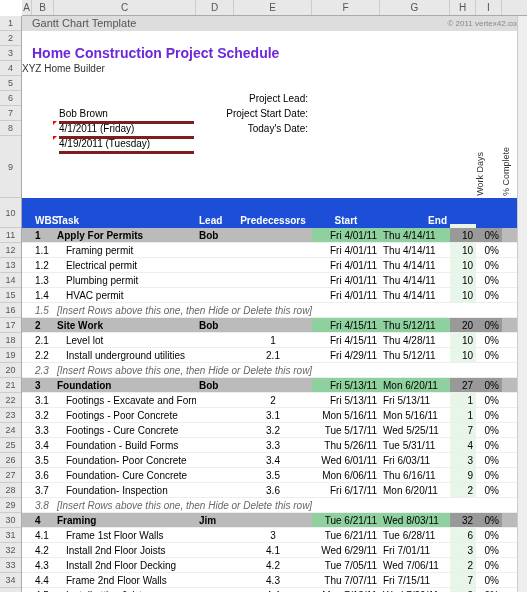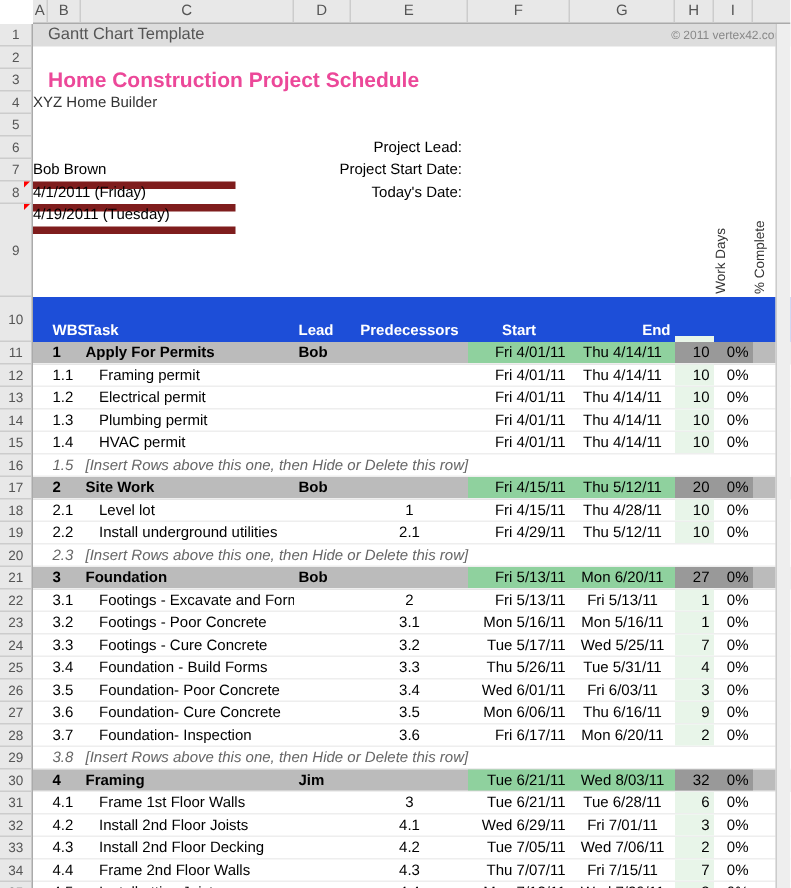--- a/index.html
+++ b/index.html
@@ -22,26 +22,26 @@
   .row-headers .tall { height: 62px; line-height: 62px; }
   .row-headers .row10 { height: 30px; line-height: 30px; }
   
   .sheet { position: absolute; top: 16px; left: 22px; right: 0; bottom: 0; }
   
   .title-bar { height: 15px; background: #ddd; color: #555; padding-left: 10px; font-size: 11px; line-height: 15px; position: relative; }
   .copyright { position: absolute; right: 4px; font-size: 8px; color: #888; }
   
   .blank-row { height: 15px; }
   
-  .main-title { height: 15px; color: #ec4899; font-weight: bold; font-size: 14px; padding-left: 10px; line-height: 15px; }
+  .main-title { height: 15px; color: #6d28d9; font-weight: bold; font-size: 14px; padding-left: 10px; line-height: 15px; }
   .subtitle { height: 15px; font-size: 10px; color: #333; line-height: 15px; }
   
   .meta-row { height: 15px; display: flex; font-size: 10px; flex-direction: column; }
   .meta-label { width: 290px; text-align: right; padding-right: 4px; line-height: 15px; }
-  .meta-value { width: 135px; border-bottom: 5px solid #7f1d1d; line-height: 15px; position: relative; }
+  .meta-value { width: 135px; border-bottom: 3px solid #7f1d1d; line-height: 15px; position: relative; margin-left: 37px; }
   .red-tri { position: absolute; left: -6px; top: 0; width: 0; height: 0; border-top: 4px solid red; border-right: 4px solid transparent; }
   
   .spacer9 { height: 62px; position: relative; }
   .vert-label { position: absolute; writing-mode: vertical-rl; transform: rotate(180deg); font-size: 9px; color: #333; bottom: 2px; }
   .vert-wd { right: 42px; }
   .vert-pc { right: 16px; }
   
   .header-row { height: 30px; display: flex; background: #1d4ed8; color: #fff; font-size: 10px; font-weight: bold; align-items: flex-end; }
   .header-row > div { padding: 2px 3px; }
   
@@ -51,21 +51,21 @@
   .data-row.section .cF, .data-row.section .cG { background: #8fd19e; font-weight: normal; }
   .data-row.section .cH, .data-row.section .cI { background: #999; font-weight: normal; }
   .data-row.insert { font-style: italic; color: #666; }
   
   .cA { width: 10px; }
   .cB { width: 22px; }
   .cC { width: 142px; }
   .cD { width: 38px; }
   .cE { width: 78px; text-align: center; }
   .cF { width: 68px; text-align: right; }
-  .cG { width: 70px; text-align: center; }
+  .cG { width: 70px; text-align: left; }
   .cH { width: 26px; text-align: right; background: #e8f5e9; }
   .cI { width: 26px; text-align: right; }
   
   .cC.indent { padding-left: 12px; }
   .cC.ins-row { width: 350px; }
   
   .scrollbar-v { position: absolute; right: 0; top: 16px; bottom: 0; width: 10px; background: #eee; border-left: 1px solid #ccc; }
 </style>
 </head>
 <body>

